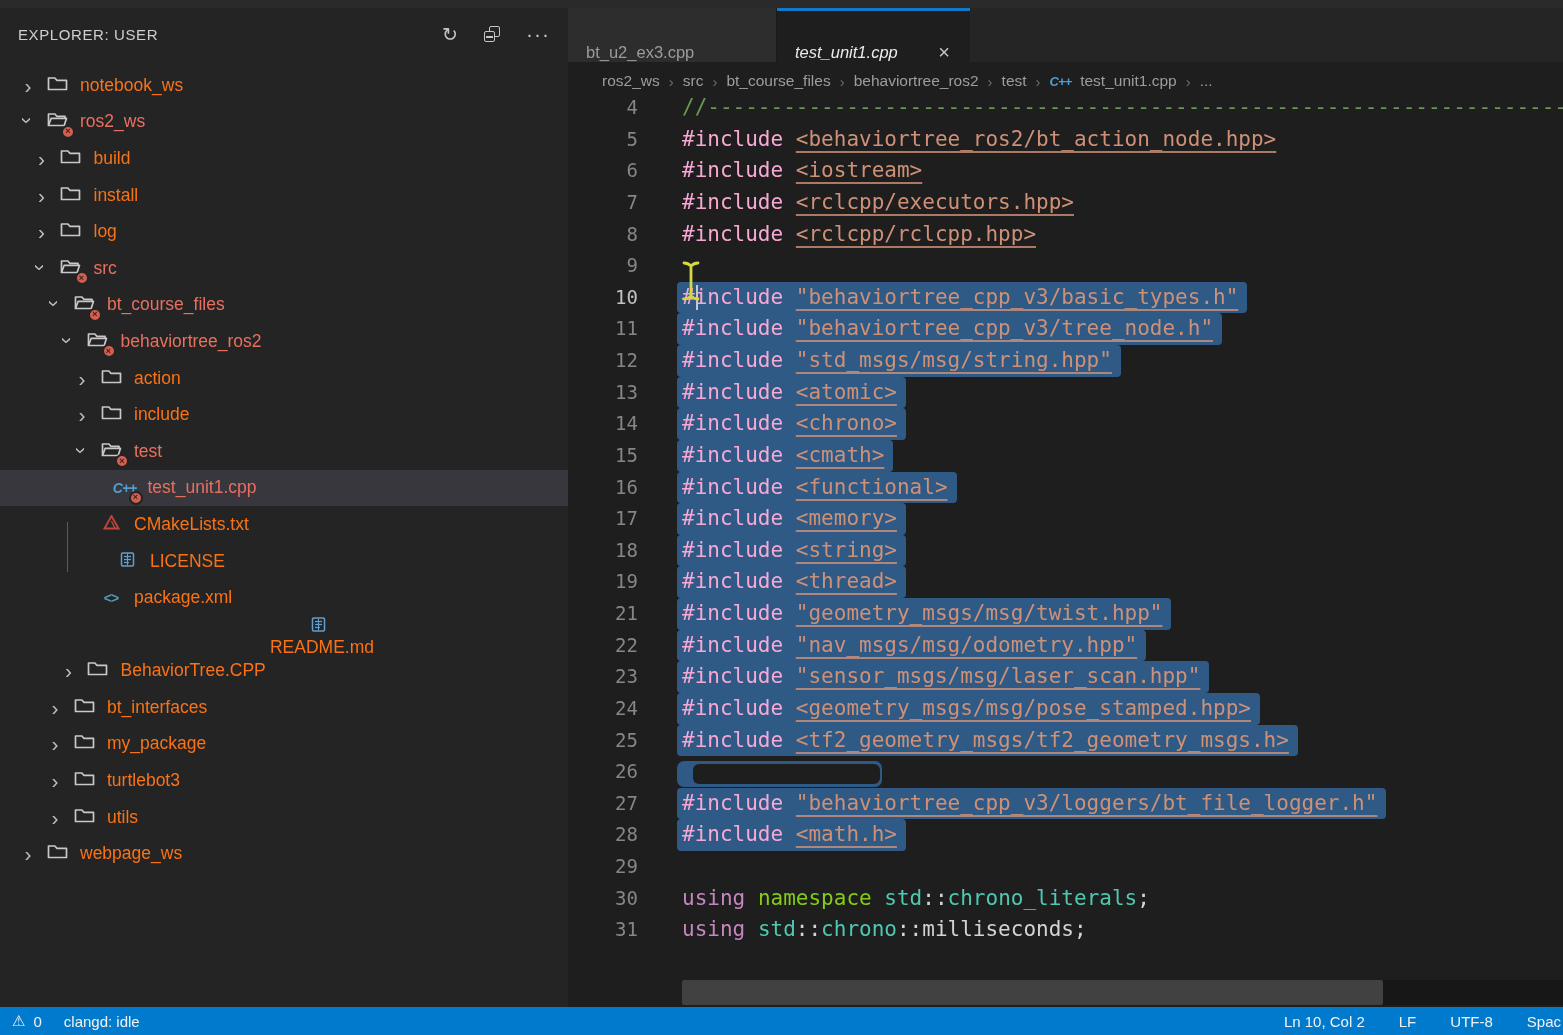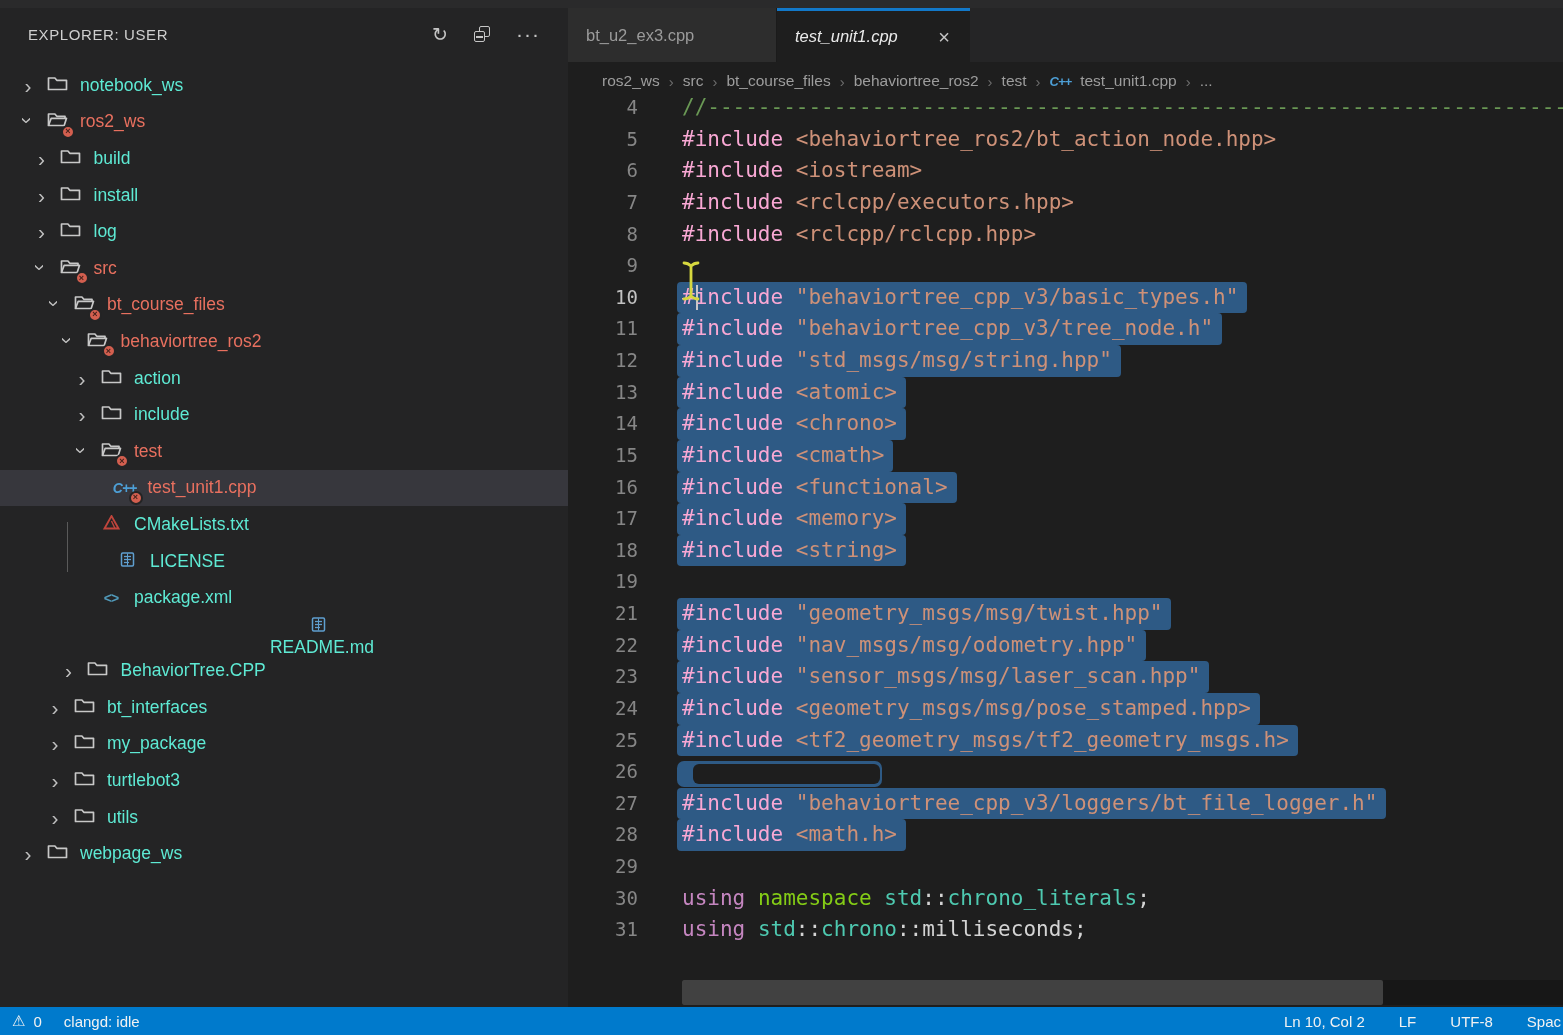--- a/index.html
+++ b/index.html
@@ -3,50 +3,50 @@
 <meta charset="utf-8">
 <style>
   html,body{margin:0;padding:0;background:#111;}
   *{box-sizing:border-box;}
   .app{position:relative;width:1563px;height:1035px;background:#1e1e1e;
        font-family:"Liberation Sans",sans-serif;overflow:hidden;}
   .topstrip{position:absolute;left:0;top:0;width:1563px;height:8px;background:#2a2a2b;}
 
   
   .sidebar{position:absolute;left:0;top:8px;width:568px;height:999px;background:#242425;overflow:hidden;}
-  .sb-header{height:52px;display:flex;align-items:center;padding:0 28px;}
+  .sb-header{height:52px;display:flex;align-items:center;padding:0 18px;}
   .sb-title{color:#cfcfcf;font-size:15px;letter-spacing:.6px;}
   .sb-actions{margin-left:auto;display:flex;gap:26px;align-items:center;}
   .sb-act{color:#c5c5c5;cursor:pointer;display:flex;align-items:center;height:22px;}
   .refresh-glyph{font-size:19px;line-height:1;}
   .collapse-glyph{position:relative;width:16px;height:16px;display:inline-block;}
   .collapse-glyph .sq1{position:absolute;left:0;bottom:0;width:11px;height:11px;border:1.6px solid #c5c5c5;border-radius:2px;background:#242425;}
   .collapse-glyph .sq2{position:absolute;right:0;top:0;width:11px;height:11px;border:1.6px solid #c5c5c5;border-radius:2px;}
   .collapse-glyph .minus{position:absolute;left:2px;bottom:4px;width:7px;height:1.6px;background:#c5c5c5;}
   .more-glyph{font-size:21px;letter-spacing:1px;line-height:.4;}
   .tree{position:relative;margin-top:7px;}
   .trow{display:flex;align-items:center;height:36.6px;cursor:pointer;position:relative;}
   .trow.selected{background:#37373d;}
   .chev{width:28px;min-width:28px;display:flex;justify-content:center;color:#c0c0c0;font-size:21px;line-height:1;}
   .chev span{display:inline-block;}
   .chev.open span{transform:rotate(90deg) translateX(-1px);}
   .ficon{width:30px;min-width:30px;display:flex;justify-content:center;align-items:center;position:relative;height:24px;}
-  .tlabel{font-size:17.5px;color:#5eead4;margin-left:8px;white-space:nowrap;}
+  .tlabel{font-size:17.5px;color:#f97316;margin-left:8px;white-space:nowrap;}
   .tlabel.err{color:#e8705f;}
   .badge{position:absolute;right:-3px;bottom:-5px;width:14px;height:14px;border-radius:50%;
          background:#d35f4f;border:2px solid #242425;color:#42201a;font-size:9px;font-weight:bold;
          display:flex;align-items:center;justify-content:center;line-height:1;}
   .cpp-glyph{color:#4d9fd6;font-weight:bold;font-size:14px;font-style:italic;letter-spacing:-1px;}
   .xml-glyph{color:#519aba;font-weight:bold;font-size:14px;letter-spacing:-1px;}
   .indent-guide{position:absolute;left:67px;top:455px;width:1px;height:50px;background:#5a5a5a;}
 
   
   .editor{position:absolute;left:568px;top:8px;width:995px;height:999px;background:#1e1e1e;overflow:hidden;}
   .tabbar{height:54px;background:#252526;display:flex;}
-  .tab{display:flex;align-items:center;padding:0 18px;font-size:16.5px;cursor:pointer;}
+  .tab{display:flex;align-items:flex-end;padding:0 18px;font-size:16.5px;cursor:pointer;}
   .tab.inactive{background:#2d2d2d;color:#9b9b9b;width:209px;border-right:1px solid #1b1b1b;}
   .tab.active{background:#1e1e1e;color:#eaeaea;width:193px;border-top:3px solid #1278c8;}
   .tab.active .tab-label{font-style:italic;}
   .tab-close{margin-left:auto;color:#c5c5c5;font-size:20px;line-height:1;padding:0 2px;}
   .breadcrumbs{height:38px;display:flex;align-items:center;padding-left:34px;gap:9px;font-size:15.5px;color:#9d9d9d;}
   .crumb{cursor:pointer;white-space:nowrap;}
   .crumb-sep{color:#6d6d6d;font-size:15px;}
   .crumb-cpp{color:#4d9fd6;font-weight:bold;font-size:13px;font-style:italic;letter-spacing:-1px;}
 
   .codearea{position:absolute;left:0;top:84px;width:995px;height:915px;overflow:hidden;
@@ -55,21 +55,21 @@
   .ln{width:70px;min-width:70px;text-align:right;color:#868686;font-size:19px;}
   .ln.active{color:#c2c2c2;}
   .code-text{margin-left:44px;color:#d4d4d4;}
   .tok-dir{color:#f9a8d4;}
   .tok-str{color:#ce9178;}
   .tok-com{color:#6a9955;}
   .tok-kw{color:#c586c0;}
   .tok-kw2{color:#84cc16;}
   .tok-ty{color:#4ec9b0;}
   .tok-pl{color:#d4d4d4;}
-  .u{text-decoration-thickness:2px;text-underline-offset:5px;
+  .u{text-decoration:underline;text-decoration-thickness:2px;text-underline-offset:5px;
      text-decoration-color:rgba(206,145,120,.8);}
   .sel{display:inline-block;background:#2e5a85;border-radius:4px;padding:0 9px 0 5px;margin-left:-5px;height:31.64px;}
   .sel-empty{display:inline-block;position:relative;width:205px;height:26px;margin-left:-5px;margin-top:3px;
              background:#2e5a85;border-radius:7px;vertical-align:middle;}
   .sel-empty::after{content:"";position:absolute;left:16px;top:3px;right:2px;bottom:3px;background:#1e1e1e;border-radius:6px;}
   .caret{position:absolute;left:128px;top:277px;width:2px;height:25px;background:#c8c8c8;}
   .ibeam{position:absolute;left:112px;top:252px;pointer-events:none;}
   .hscroll-track{position:absolute;left:114px;top:972px;width:881px;height:25px;background:rgba(15,15,15,.45);}
   .hscroll-thumb{position:absolute;left:114px;top:972px;width:701px;height:25px;background:rgba(125,125,125,.42);border-radius:2px;cursor:pointer;}
 
@@ -395,21 +395,21 @@
         <div class="code-row"><span class="ln">9</span><span class="code-text"></span></div>
         <div class="code-row"><span class="ln active">10</span><span class="code-text"><span class="sel"><span class="tok-dir">#include</span><span class="tok-pl"> </span><span class="tok-str u">"behaviortree_cpp_v3/basic_types.h"</span></span></span></div>
         <div class="code-row"><span class="ln">11</span><span class="code-text"><span class="sel"><span class="tok-dir">#include</span><span class="tok-pl"> </span><span class="tok-str u">"behaviortree_cpp_v3/tree_node.h"</span></span></span></div>
         <div class="code-row"><span class="ln">12</span><span class="code-text"><span class="sel"><span class="tok-dir">#include</span><span class="tok-pl"> </span><span class="tok-str u">"std_msgs/msg/string.hpp"</span></span></span></div>
         <div class="code-row"><span class="ln">13</span><span class="code-text"><span class="sel"><span class="tok-dir">#include</span><span class="tok-pl"> </span><span class="tok-str u">&lt;atomic&gt;</span></span></span></div>
         <div class="code-row"><span class="ln">14</span><span class="code-text"><span class="sel"><span class="tok-dir">#include</span><span class="tok-pl"> </span><span class="tok-str u">&lt;chrono&gt;</span></span></span></div>
         <div class="code-row"><span class="ln">15</span><span class="code-text"><span class="sel"><span class="tok-dir">#include</span><span class="tok-pl"> </span><span class="tok-str u">&lt;cmath&gt;</span></span></span></div>
         <div class="code-row"><span class="ln">16</span><span class="code-text"><span class="sel"><span class="tok-dir">#include</span><span class="tok-pl"> </span><span class="tok-str u">&lt;functional&gt;</span></span></span></div>
         <div class="code-row"><span class="ln">17</span><span class="code-text"><span class="sel"><span class="tok-dir">#include</span><span class="tok-pl"> </span><span class="tok-str u">&lt;memory&gt;</span></span></span></div>
         <div class="code-row"><span class="ln">18</span><span class="code-text"><span class="sel"><span class="tok-dir">#include</span><span class="tok-pl"> </span><span class="tok-str u">&lt;string&gt;</span></span></span></div>
-        <div class="code-row"><span class="ln">19</span></div>
+        <div class="code-row"><span class="ln">19</span><span class="code-text"><span class="sel"><span class="tok-dir">#include</span><span class="tok-pl"> </span><span class="tok-str u">&lt;thread&gt;</span></span></span></div>
         <div class="code-row"><span class="ln">21</span><span class="code-text"><span class="sel"><span class="tok-dir">#include</span><span class="tok-pl"> </span><span class="tok-str u">"geometry_msgs/msg/twist.hpp"</span></span></span></div>
         <div class="code-row"><span class="ln">22</span><span class="code-text"><span class="sel"><span class="tok-dir">#include</span><span class="tok-pl"> </span><span class="tok-str u">"nav_msgs/msg/odometry.hpp"</span></span></span></div>
         <div class="code-row"><span class="ln">23</span><span class="code-text"><span class="sel"><span class="tok-dir">#include</span><span class="tok-pl"> </span><span class="tok-str u">"sensor_msgs/msg/laser_scan.hpp"</span></span></span></div>
         <div class="code-row"><span class="ln">24</span><span class="code-text"><span class="sel"><span class="tok-dir">#include</span><span class="tok-pl"> </span><span class="tok-str u">&lt;geometry_msgs/msg/pose_stamped.hpp&gt;</span></span></span></div>
         <div class="code-row"><span class="ln">25</span><span class="code-text"><span class="sel"><span class="tok-dir">#include</span><span class="tok-pl"> </span><span class="tok-str u">&lt;tf2_geometry_msgs/tf2_geometry_msgs.h&gt;</span></span></span></div>
         <div class="code-row"><span class="ln">26</span><span class="code-text"><span class="sel-empty"></span></span></div>
         <div class="code-row"><span class="ln">27</span><span class="code-text"><span class="sel"><span class="tok-dir">#include</span><span class="tok-pl"> </span><span class="tok-str u">"behaviortree_cpp_v3/loggers/bt_file_logger.h"</span></span></span></div>
         <div class="code-row"><span class="ln">28</span><span class="code-text"><span class="sel"><span class="tok-dir">#include</span><span class="tok-pl"> </span><span class="tok-str u">&lt;math.h&gt;</span></span></span></div>
         <div class="code-row"><span class="ln">29</span><span class="code-text"></span></div>
         <div class="code-row"><span class="ln">30</span><span class="code-text"><span class="tok-kw">using</span><span class="tok-pl"> </span><span class="tok-kw2">namespace</span><span class="tok-pl"> </span><span class="tok-ty">std</span><span class="tok-pl">::</span><span class="tok-ty">chrono_literals</span><span class="tok-pl">;</span></span></div>

